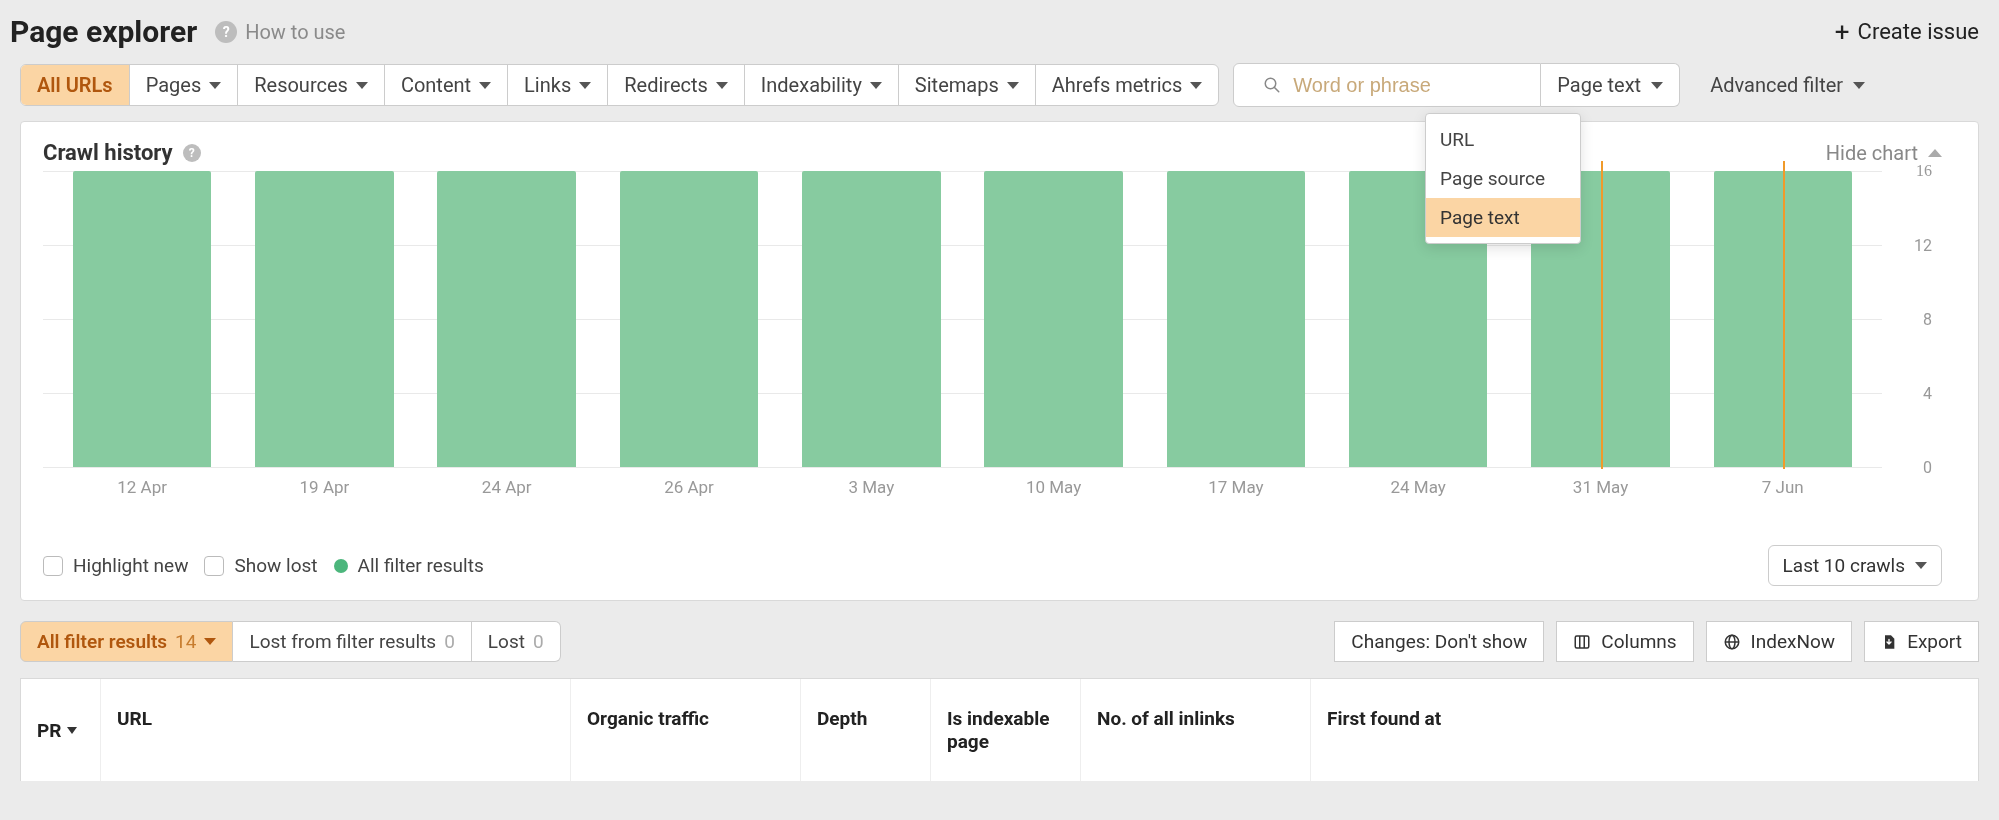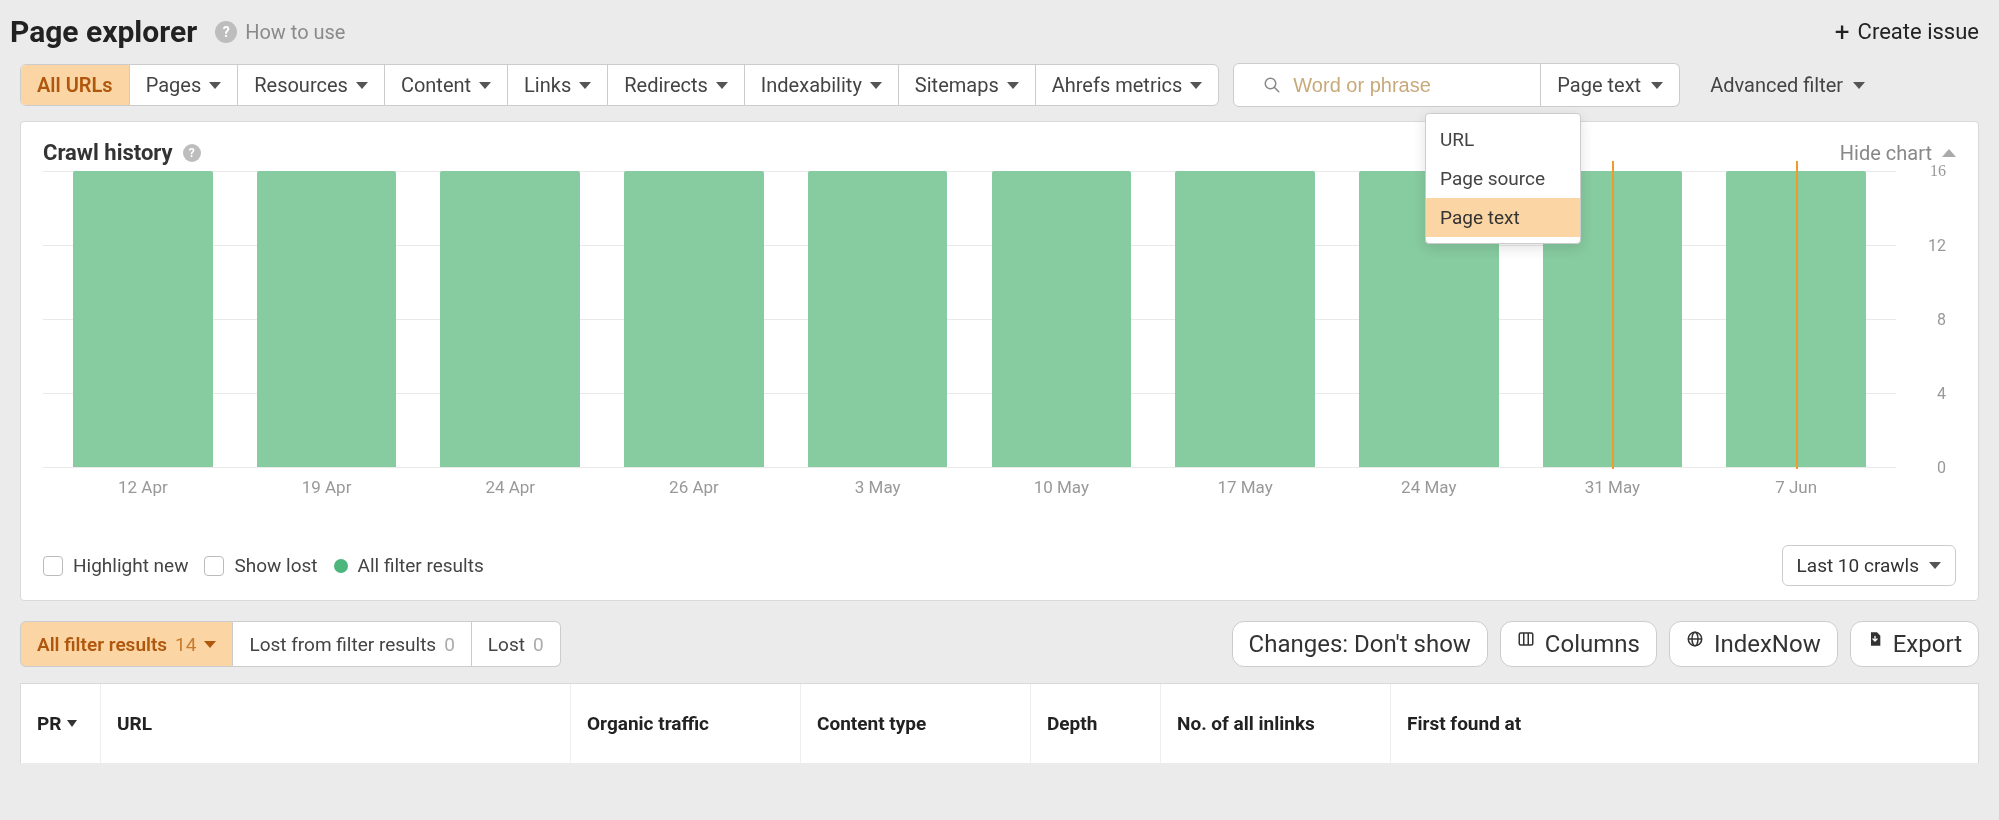--- a/index.html
+++ b/index.html
@@ -63,21 +63,21 @@
     position:absolute;top:50px;right:418px;
     background:#fff;border:1px solid var(--ddborder);border-radius:4px;
     box-shadow:0 4px 14px rgba(0,0,0,.12);
     min-width:156px;padding:6px 0;z-index:50;
   }
   .dropdown .opt{padding:8px 14px;font-size:19px;color:#444;cursor:pointer}
   .dropdown .opt.sel{background:var(--orange-bg);color:#333}
 
   
   .panel{margin:0 20px;background:var(--panel);border:1px solid var(--border);border-radius:4px}
-  .panel-chart{padding:18px 22px 14px 22px;position:relative}
+  .panel-chart{padding:18px 36px 14px 22px;position:relative}
   .panel-head{display:flex;justify-content:space-between;align-items:center;margin-bottom:6px}
   .ch-title{display:flex;align-items:center;gap:10px;font-size:22px;font-weight:700;color:#333}
   .hidechart{display:flex;align-items:center;gap:10px;color:#888;font-size:20px;cursor:pointer}
   .chev-up{width:0;height:0;border-left:7px solid transparent;border-right:7px solid transparent;border-bottom:8px solid #aaa;display:inline-block}
 
   .chart{position:relative;height:330px;margin-top:4px}
   .plot{position:absolute;left:0;right:60px;top:0;bottom:34px}
   .grid-line{position:absolute;left:0;right:0;height:1px;background:var(--grid)}
   .ytick{position:absolute;right:-50px;transform:translateY(-50%);color:#999;font-size:16px}
   .bars{position:absolute;left:0;right:0;top:0;bottom:0;display:flex;align-items:flex-end;justify-content:space-between;padding:0 8px}
@@ -98,21 +98,21 @@
   .rb-left{display:flex}
   .pill{border:1px solid var(--ddborder);background:#fff;padding:8px 16px;display:flex;align-items:center;gap:8px;font-size:19px;color:#444;cursor:pointer}
   .pill:first-child{border-radius:6px 0 0 6px}
   .pill+.pill{border-left:none}
   .pill:last-child{border-radius:0 6px 6px 0}
   .pill.active{background:var(--orange-bg);color:var(--orange-text);font-weight:600}
   .cnt{color:#ababab;font-weight:400}
   .pill.active .cnt{color:#c77c2e}
   .pill.active .caret{border-top-color:var(--orange-text)}
   .rb-right{display:flex;gap:12px}
-  .btn{border:1px solid var(--ddborder);background:#fff;border-radius:12px;padding:8px 16px;display:flex;align-items:flex-start;gap:10px;font-size:24px;color:#333;cursor:pointer}
+  .btn{border:1px solid var(--ddborder);background:#fff;border-radius:0;padding:8px 16px;display:flex;align-items:center;gap:10px;font-size:19px;color:#333;cursor:pointer}
 
   
   .tablehead{margin:16px 20px 0 20px;background:#fff;border-top:1px solid var(--border);border-left:1px solid var(--border);border-right:1px solid var(--border);display:flex;align-items:stretch;font-weight:700;font-size:19px;color:#222}
   .th{padding:28px 16px;border-right:1px solid #eee}
   .th-pr{width:80px;display:flex;align-items:center;gap:6px}
   .th-url{width:470px}
   .th-ot{width:230px}
   .th-http{width:240px}
   .th-ct{width:230px}
   .th-depth{width:130px}
@@ -346,17 +346,17 @@
   </div>
 </div>
 
 <div class="tablehead">
   <div class="th th-pr">
     <span>PR</span>
     <span class="sort-caret"></span>
   </div>
   <div class="th th-url">URL</div>
   <div class="th th-ot">Organic traffic</div>
-  <div class="th th-ct">Content type</div>
   <div class="th th-depth">Depth</div>
+  <div class="th th-idx">Is indexable page</div>
   <div class="th th-inl">No. of all inlinks</div>
   <div class="th th-ff">First found at</div>
 </div>
 
 </body></html>

